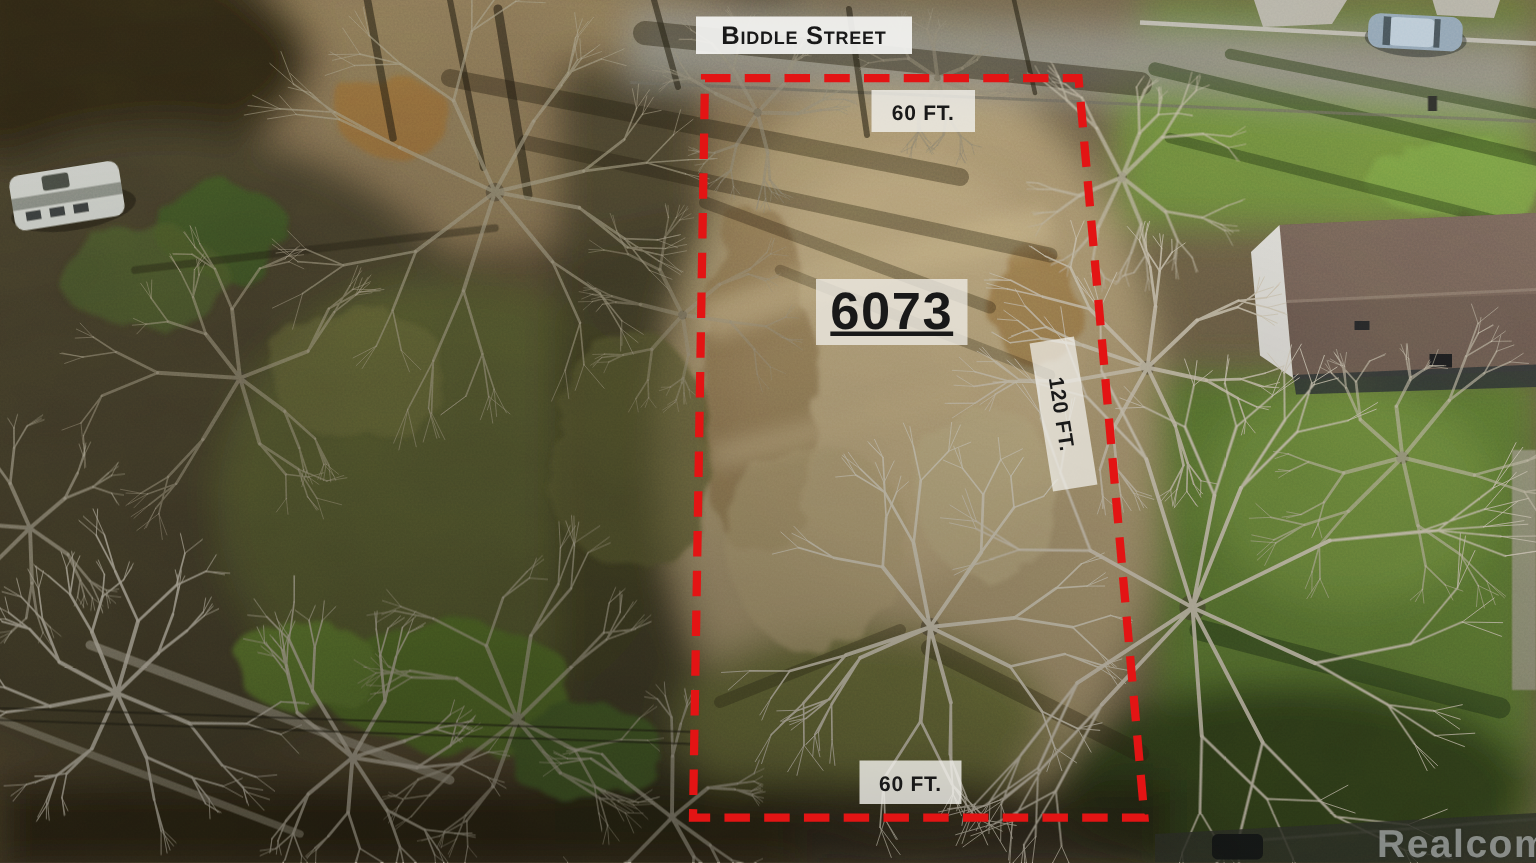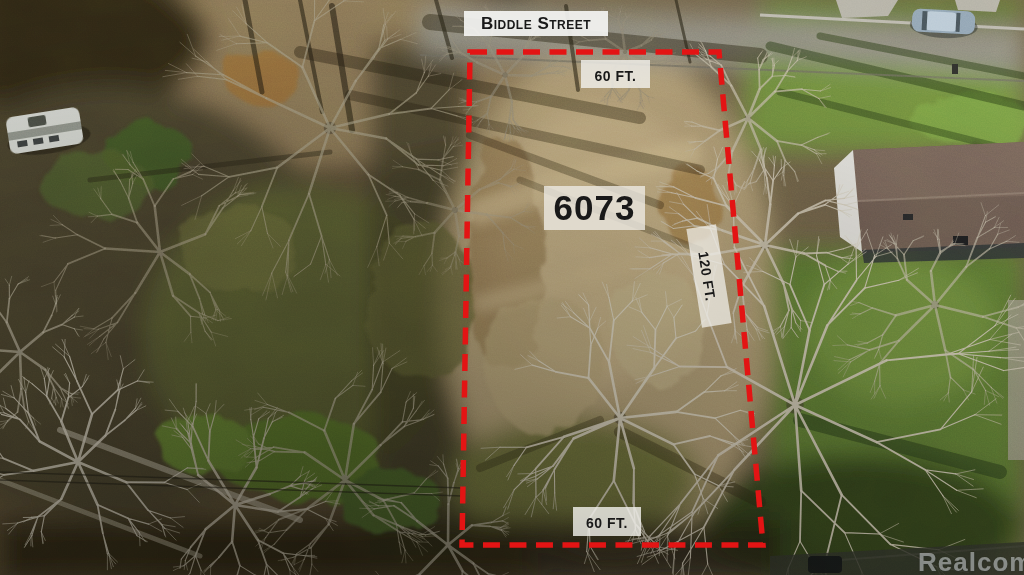--- a/index.html
+++ b/index.html
@@ -27,20 +27,21 @@
   .dim-rear{left:573px;top:507px;width:68px;height:29px;}
   .dim-side{
     left:709px;top:276px;width:100px;height:30px;
     transform:translate(-50%,-50%) rotate(81deg);
     background:rgba(240,239,234,0.74);
   }
   .lotnum{
     left:544px;top:186px;width:101px;height:44px;
     font-size:35px;font-weight:600;letter-spacing:1px;
     background:rgba(238,236,230,0.78);
+    text-decoration:underline;
   }
   .watermark{
     position:absolute;left:918px;top:547px;
     font-size:26px;font-weight:700;letter-spacing:1px;
     color:rgba(235,238,240,0.48);
     text-shadow:0 1px 2px rgba(40,45,50,0.35);
     white-space:nowrap;
   }
 </style>
 </head>

